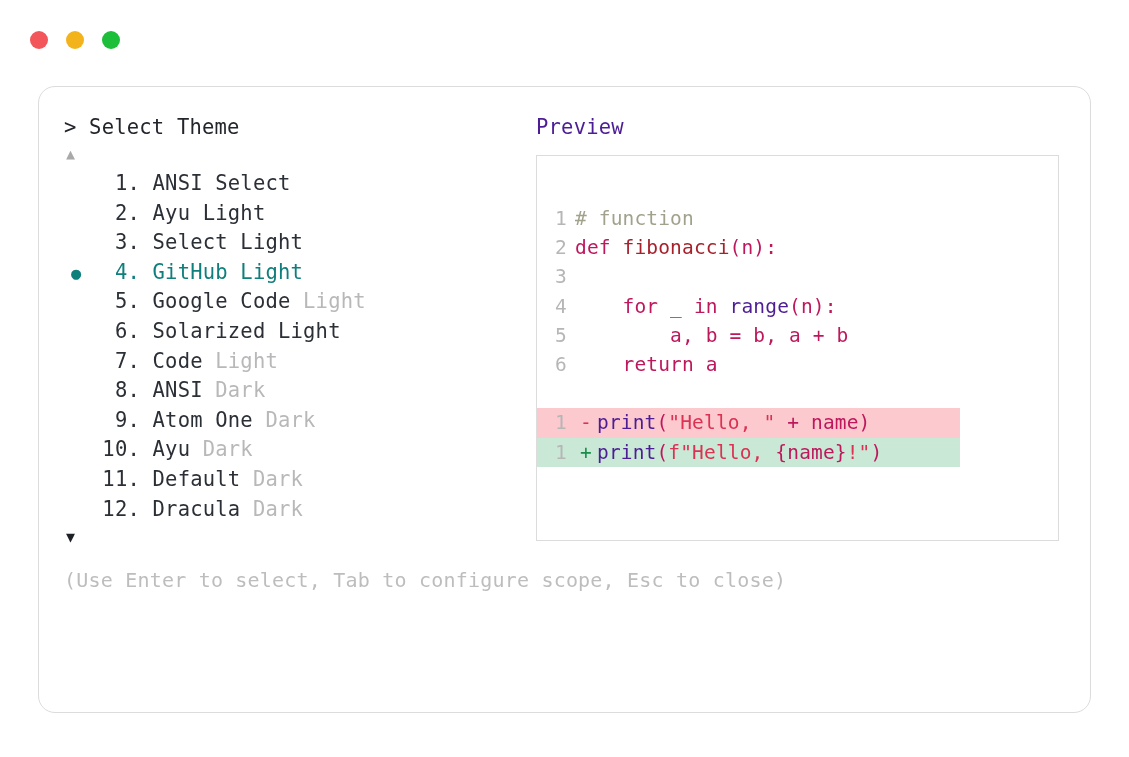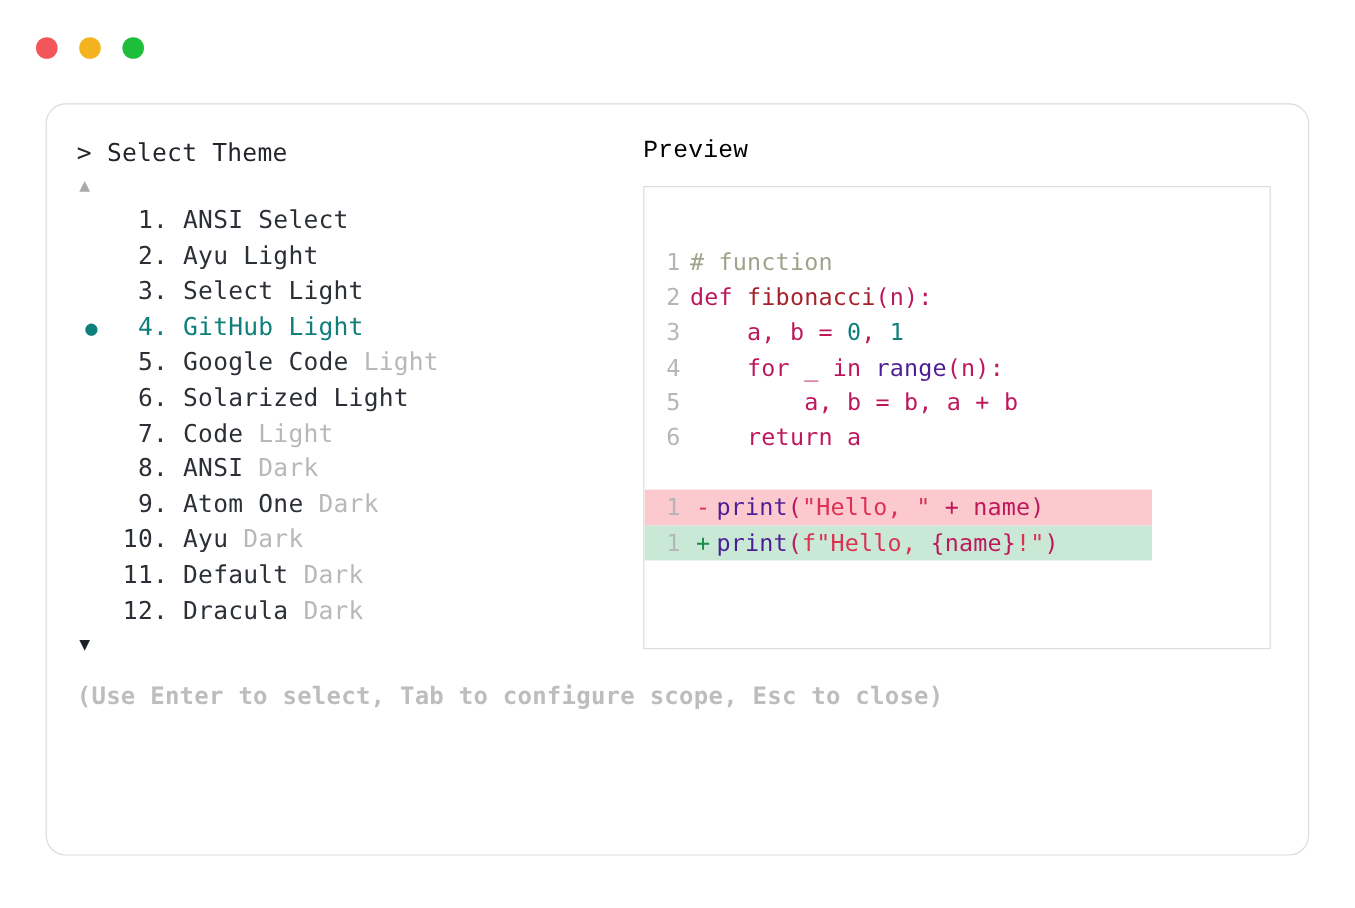--- a/index.html
+++ b/index.html
@@ -92,36 +92,34 @@
   .theme-row.is-selected .row-label { color: #0f7f7b; }
   .row-suffix-dim { color: #b8b8b8; }
 
   #footer-hint {
     margin-top: 16px;
     font-size: 20px;
     line-height: 28px;
     color: #bdbdbd;
     letter-spacing: 0.2px;
     white-space: pre;
-    font-weight: bold;
   }
 
   
   #right-col {
     position: absolute;
     left: 497px;
     top: 26px;
     width: 530px;
   }
   #preview-title {
     font-size: 20.5px;
     line-height: 28px;
-    color: #000000;
-    letter-spacing: 0.2px;
-    font-family: Liberation Mono, monospace;
+    color: #4c1d95;
+    letter-spacing: 0.2px;
   }
   #code-box {
     margin-top: 14px;
     width: 523px;
     height: 386px;
     border: 1.5px solid #dcdcdc;
     background: #ffffff;
     padding: 48px 0 0 0;
     overflow: hidden;
   }
@@ -197,21 +195,21 @@
     <div id="footer-hint">(Use Enter to select, Tab to configure scope, Esc to close)</div>
   </div>
 
   <div id="right-col">
     <div id="preview-title">Preview</div>
 
     <div id="code-box">
       <div id="code-lines">
           <div class="code-line"><span class="ln">1</span><span class="src"><span class="tk-comment"># function</span></span></div>
           <div class="code-line"><span class="ln">2</span><span class="src"><span class="tk-plain">def </span><span class="tk-func">fibonacci</span><span class="tk-plain">(n):</span></span></div>
-          <div class="code-line"><span class="ln">3</span><span class="src"><span class="tk-plain">    a, b = </span><span class="tk-number">0</span><span class="tk-plain">, </span><span class="tk-number">1</span></span></div>
+          <div class="code-line"><span class="ln">3</span></div>
           <div class="code-line"><span class="ln">4</span><span class="src"><span class="tk-plain">    for _ in </span><span class="tk-builtin">range</span><span class="tk-plain">(n):</span></span></div>
           <div class="code-line"><span class="ln">5</span><span class="src"><span class="tk-plain">        a, b = b, a + b</span></span></div>
           <div class="code-line"><span class="ln">6</span><span class="src"><span class="tk-plain">    return a</span></span></div>
         </div>
       <div class="code-blank"></div>
       <div id="diff-lines">
           <div class="code-line diff-row diff-del"><span class="ln">1</span><span class="diff-mark">-</span><span class="src"><span class="tk-builtin">print</span><span class="tk-plain">(</span><span class="tk-string">"Hello, "</span><span class="tk-plain"> + name)</span></span></div>
           <div class="code-line diff-row diff-add"><span class="ln">1</span><span class="diff-mark">+</span><span class="src"><span class="tk-builtin">print</span><span class="tk-plain">(</span><span class="tk-string">f"Hello, </span><span class="tk-plain">{name}</span><span class="tk-string">!"</span><span class="tk-plain">)</span></span></div>
         </div>
     </div>

